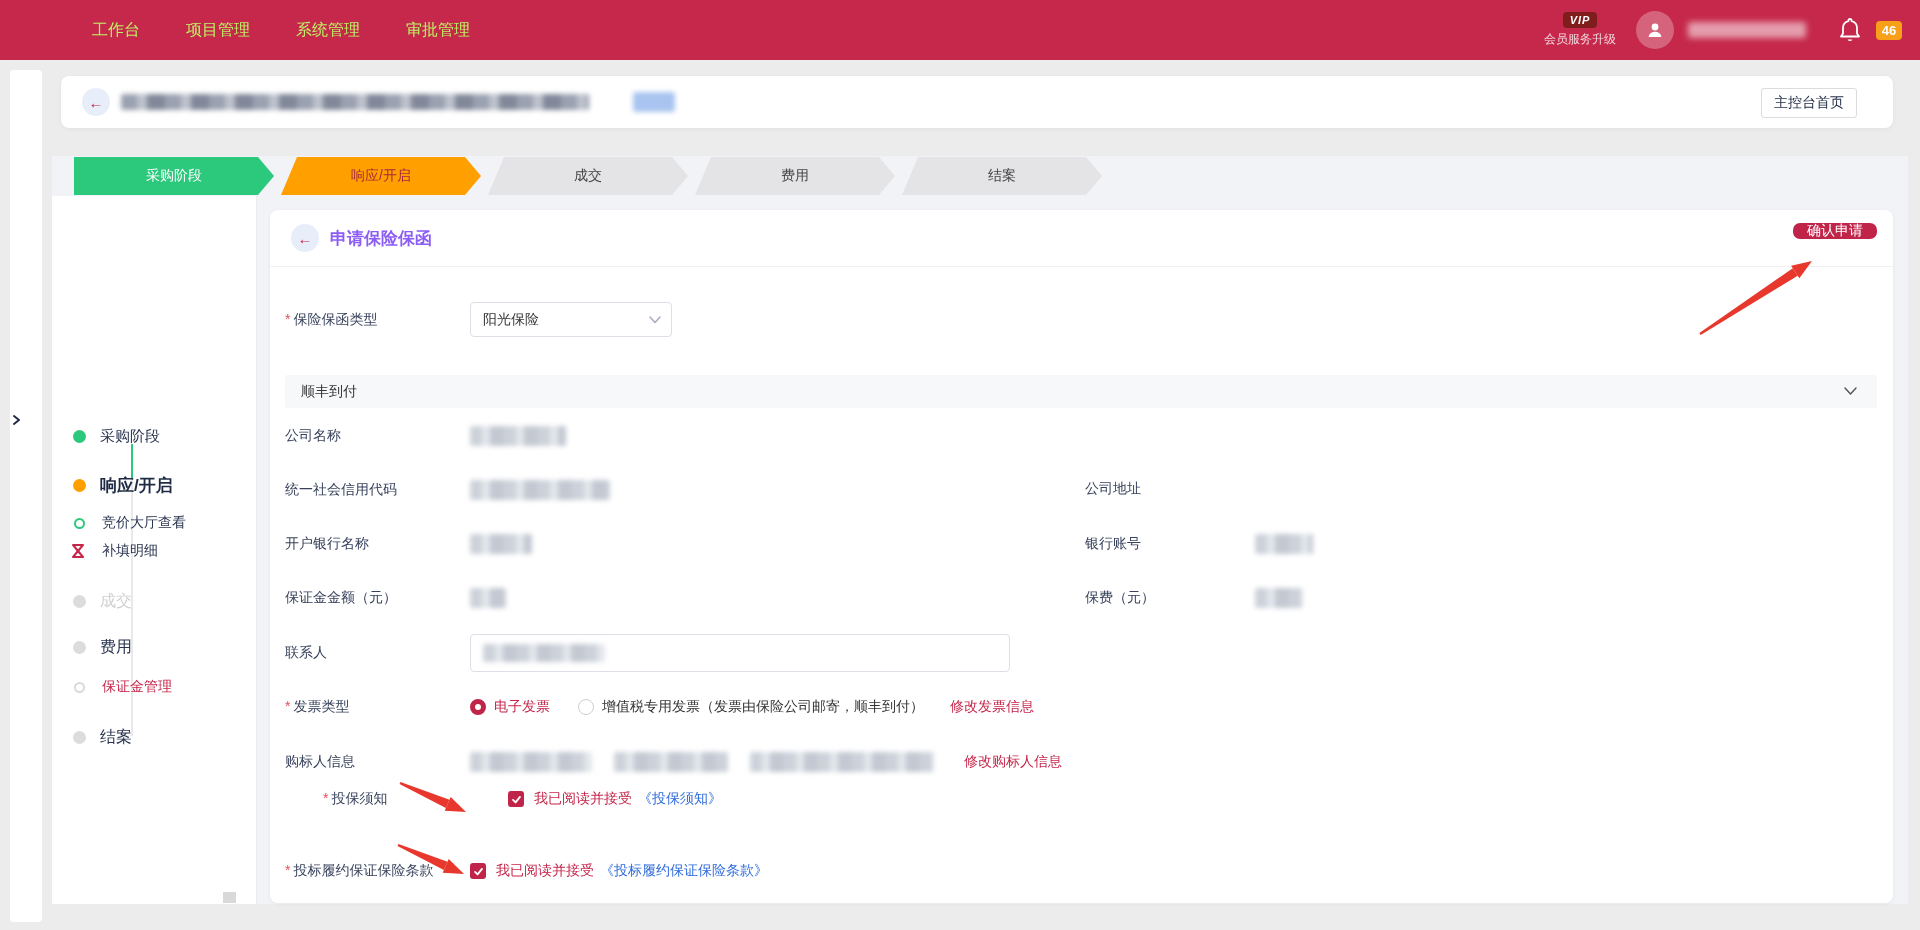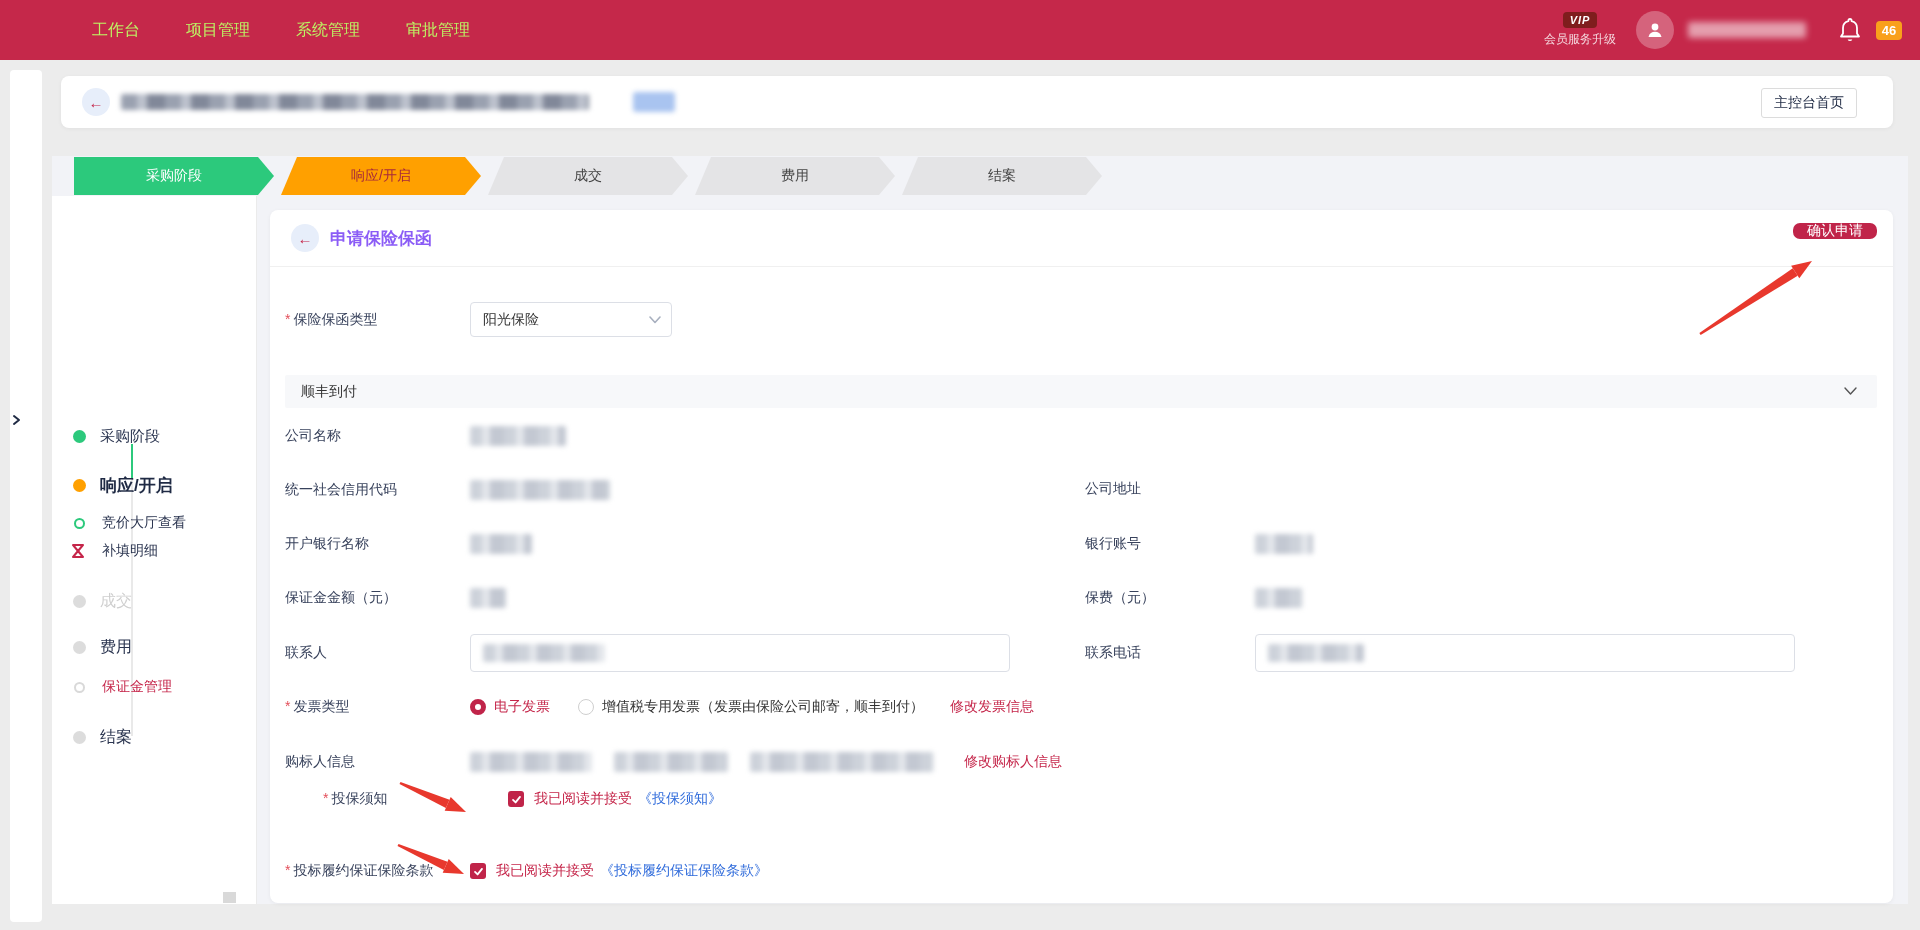--- a/index.html
+++ b/index.html
@@ -258,26 +258,20 @@
     <div class="flabel-r">保费（元）</div>
     <div class="val-blur" style="width:48px;margin-left:20px;"></div>
   </div>
 
   <div class="frow" style="top:424px;">
     <div class="flabel">联系人</div>
     <div class="inputbox" style="margin-left:15px;">
       <div class="val-blur" style="width:122px;"></div>
     </div>
   </div>
-  <div class="frow" style="left:815px;top:424px;">
-    <div class="flabel-r">联系电话</div>
-    <div class="inputbox" style="margin-left:20px;">
-      <div class="val-blur" style="width:96px;"></div>
-    </div>
-  </div>
 
   <div class="frow" style="top:488px;">
     <div class="flabel"><span class="req">*</span><span>发票类型</span></div>
     <span class="radio radio-on" style="margin-left:15px;"></span>
     <span class="radio-label-on">电子发票</span>
     <span class="radio radio-off" style="margin-left:28px;"></span>
     <span class="radio-label-off">增值税专用发票（发票由保险公司邮寄，顺丰到付）</span>
     <span class="red-link" style="margin-left:26px;">修改发票信息</span>
   </div>
 

